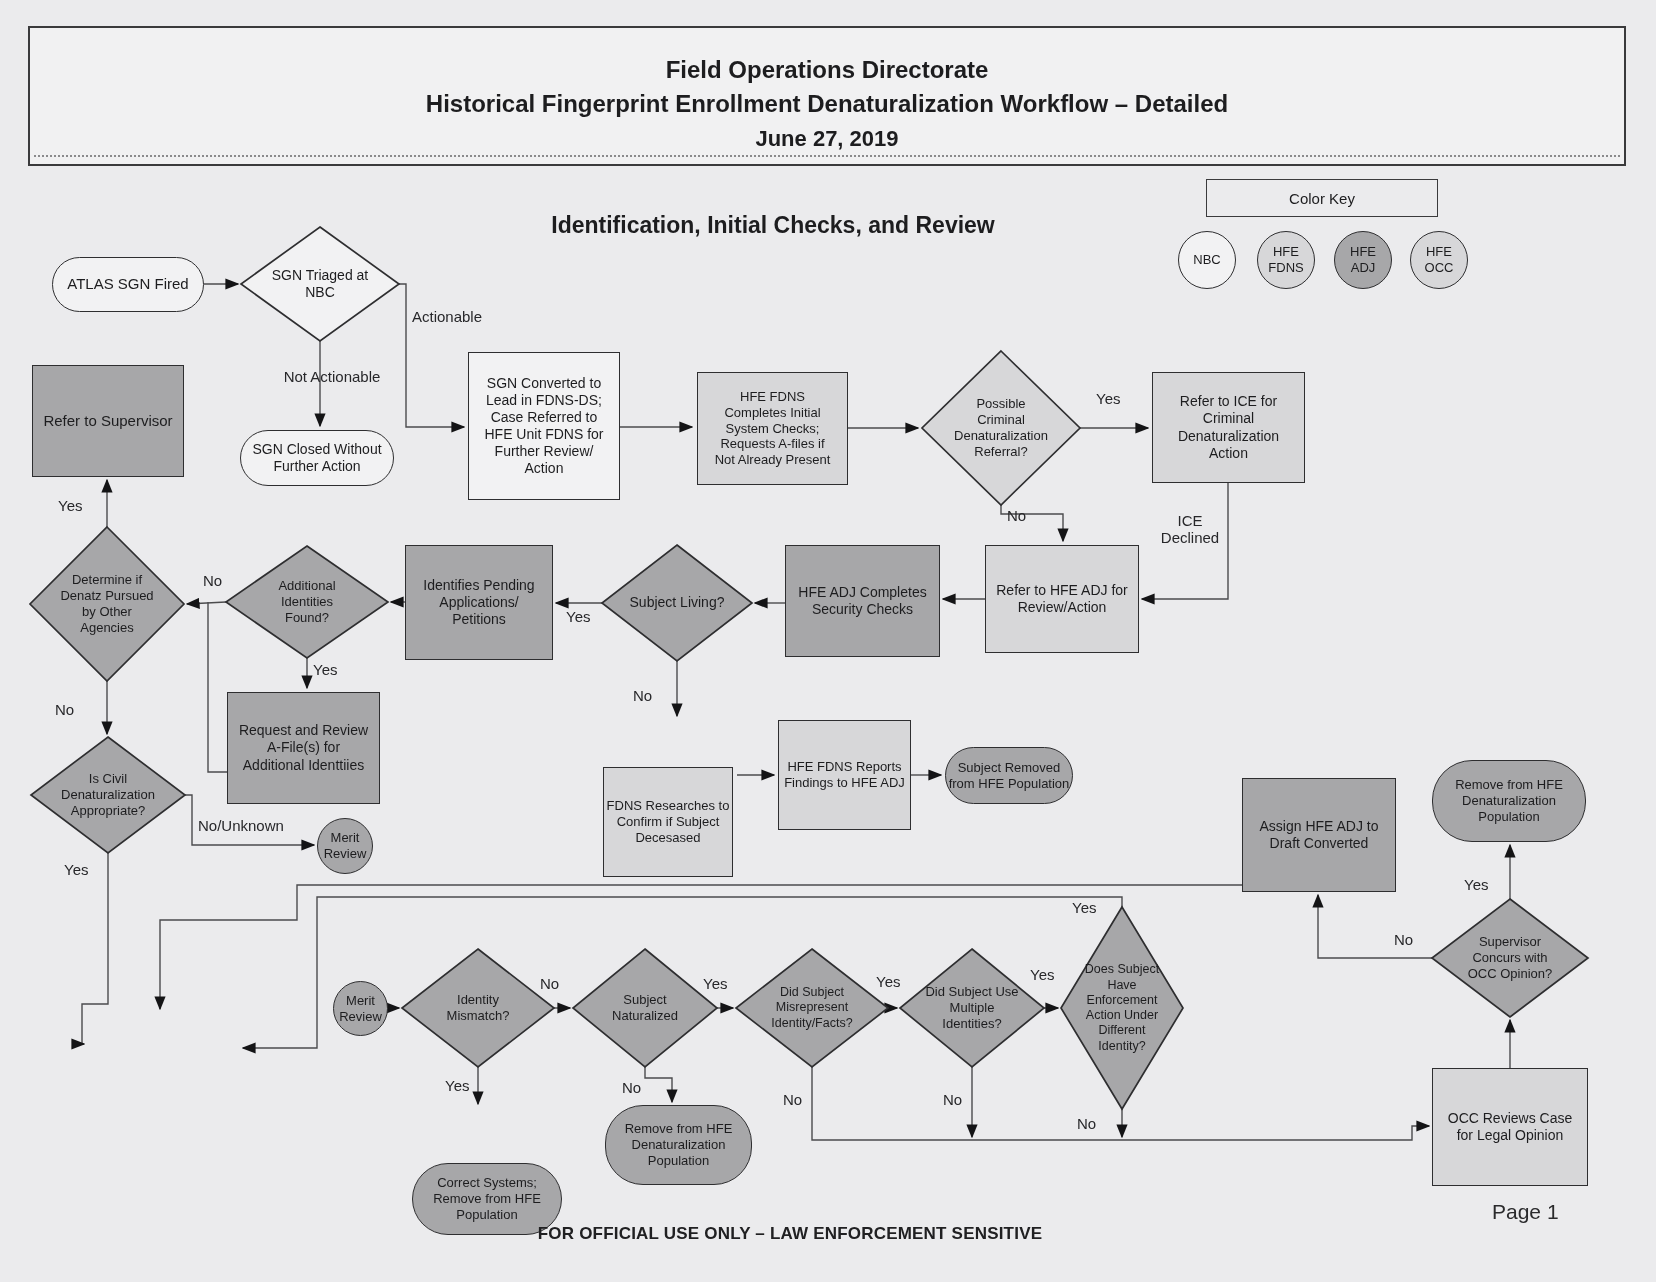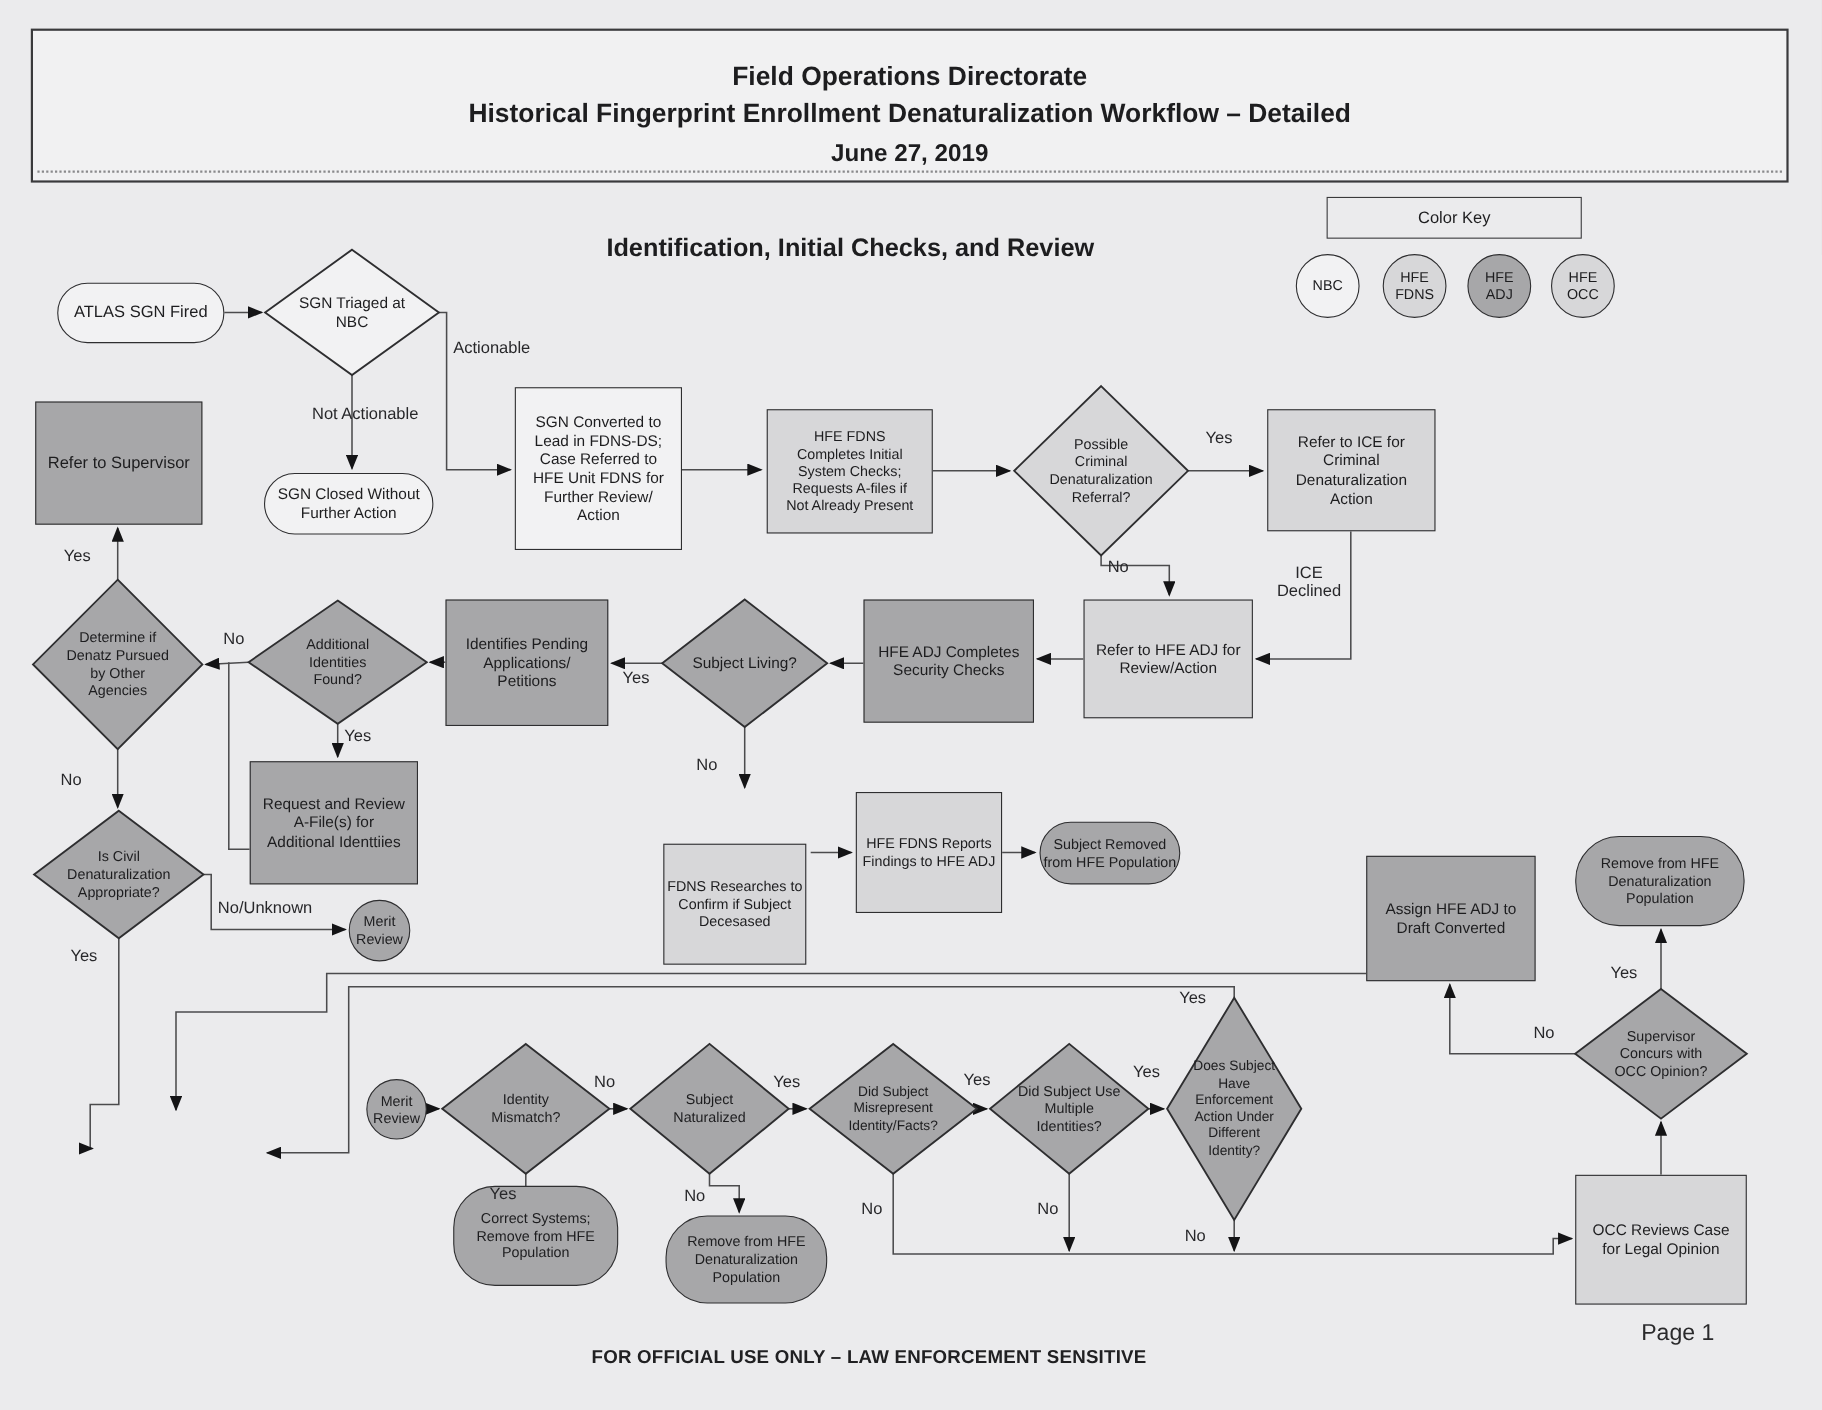--- a/index.html
+++ b/index.html
@@ -213,21 +213,21 @@
     <span class="lbl fs13">Merit
 Review</span>
     </div>
 
   <div class="node circle fill-mid" style="left:333px;top:981px;width:55px;height:55px;">
     <span class="lbl fs13">Merit
 Review</span>
     </div>
 
 
-  <div class="node stadium fill-mid" style="left:412px;top:1078px;width:150px;height:91px;border-radius:38px;">
+  <div class="node stadium fill-mid" style="left:412px;top:1163px;width:150px;height:72px;border-radius:38px;">
     <span class="lbl fs13">Correct Systems;
 Remove from HFE
 Population</span>
     </div>
 
   <div class="node stadium fill-mid" style="left:605px;top:1105px;width:147px;height:80px;border-radius:38px;">
     <span class="lbl fs13">Remove from HFE
 Denaturalization
 Population</span>
     </div>

